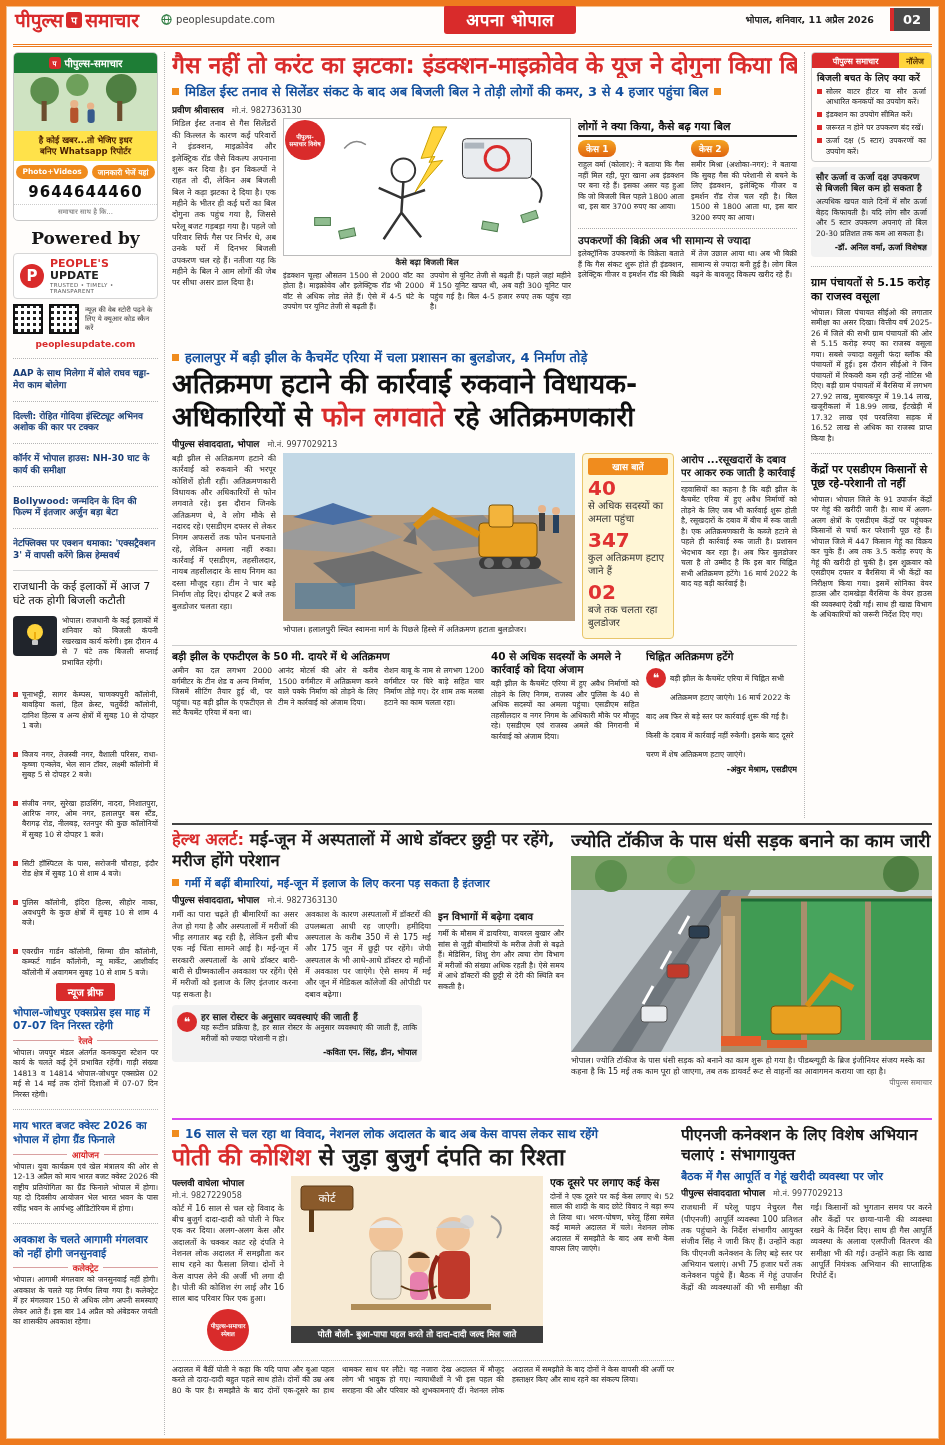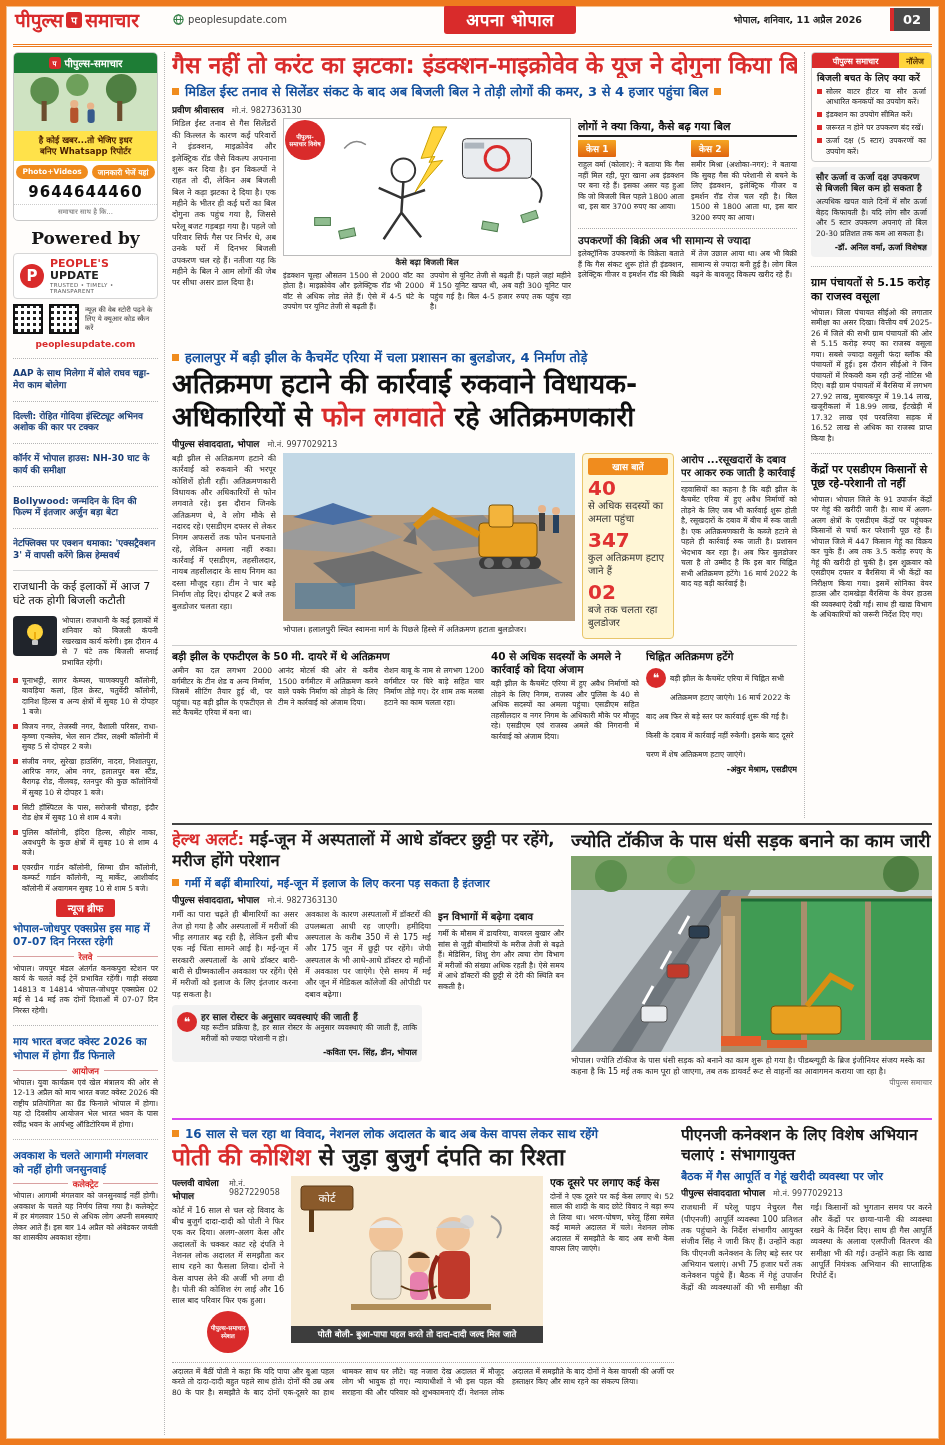--- a/index.html
+++ b/index.html
@@ -1,19 +1,19 @@
 <!DOCTYPE html>
 <html><head>
 <meta charset="utf-8">
 <style>
 *{margin:0;padding:0;box-sizing:border-box}
 body{font-family:"DejaVu Sans","Liberation Sans",sans-serif;background:#e9e9e9;color:#1b1b1b}
 .page{width:945px;height:1445px;margin:0 auto;background:#fffdfb;border:6px solid #ee7a1e;box-shadow:inset 0 0 0 1px #f6bf8a;padding:5px 7px;overflow:hidden;position:relative}
 
-.masthead{display:flex;align-items:center;gap:28px;height:36px;border-bottom:3px double #ee7a1e;padding:0 2px 16px}
+.masthead{display:flex;align-items:center;gap:16px;height:36px;border-bottom:3px double #ee7a1e;padding:0 2px 16px}
 .logo{display:flex;align-items:center;gap:3px;font-weight:bold;font-size:19px;color:#d92b2b;white-space:nowrap}
 .logo-mark{width:16px;height:16px;background:#d92b2b;color:#fff;font-size:10px;display:flex;align-items:center;justify-content:center;border-radius:3px}
 .site{display:flex;align-items:center;gap:4px;font-size:10px;color:#444;margin-left:6px}
 .spacer{flex:1}
 .edition-badge{background:#d92b2b;color:#fff;font-weight:bold;font-size:17px;padding:3px 22px;border-radius:3px;letter-spacing:.5px}
 .dateline{font-size:9.5px;font-weight:bold;color:#222;white-space:nowrap}
 .pageno{background:#4a4a4a;color:#fff;font-weight:bold;font-size:13px;padding:4px 9px;border-left:4px solid #d92b2b}
 
 .layout{display:flex;gap:7px;height:1388px;padding-top:5px}
 .sidebar{flex:0 0 152px;width:152px;border-right:1px dotted #b7b7b7;padding-right:6px;display:flex;flex-direction:column;gap:5px;overflow:hidden}
@@ -45,21 +45,21 @@
 .brand-name small{display:block;font-size:5.5px;color:#555;font-weight:normal;letter-spacing:.4px}
 .qr-row{display:flex;gap:6px;align-items:center}
 .qr{width:30px;height:30px;flex:0 0 30px;background:
  repeating-linear-gradient(0deg,#111 0 3px,#fff 3px 6px),
  repeating-linear-gradient(90deg,#111 0 3px,#fff 3px 6px);background-blend-mode:screen;border:2px solid #111}
 .qr-cap{font-size:7px;color:#333;line-height:1.3}
 .sb-brief{font-size:9px;font-weight:bold;color:#1b3f77;line-height:1.3}
 .pc-head{font-size:11px;font-weight:normal;color:#101010;line-height:1.25}
 .bulb-row{display:flex;gap:5px;margin:3px 0}
 .bulb{width:44px;height:40px;background:#20242b;border-radius:4px;display:flex;align-items:center;justify-content:center;flex:0 0 44px}
-.area-item{display:flex;gap:4px;font-size:7.5px;line-height:1.35;text-align:justify;color:#222;margin-top:0}
+.area-item{display:flex;gap:4px;font-size:7.5px;line-height:1.35;text-align:justify;color:#222;margin-top:14px}
 .rb{width:5px;height:5px;background:#d92b2b;flex:0 0 5px;margin-top:2px}
 .nb-label{display:inline-block;background:#d92b2b;color:#fff;font-weight:bold;font-size:10px;padding:2px 12px;border-radius:2px;align-self:center}
 .sb-story-head{font-size:10.5px;font-weight:bold;color:#14509e;line-height:1.3}
 .sb-tag{color:#d92b2b;font-weight:bold;font-size:8.5px;text-align:center;display:flex;align-items:center;gap:5px;margin:2px 0}
 .sb-tag::before,.sb-tag::after{content:"";flex:1;border-top:1px solid #d9a0a0}
 
 .sec-electric{height:292px;overflow:hidden}
 .e-head{font-size:23px;font-weight:bold;color:#d92b2b;line-height:1.15;white-space:nowrap;overflow:hidden}
 .e-sub{display:flex;align-items:center;gap:6px;margin:4px 0 3px}
 .e-sub .t{color:#14509e;font-weight:bold;font-size:13px}
@@ -68,21 +68,21 @@
 .e-cartoon{flex:0 0 288px;overflow:hidden;position:relative}
 .vishesh{position:absolute;left:2px;top:2px;width:40px;height:40px;border-radius:50%;background:#d92b2b;color:#fff;font-size:6px;font-weight:bold;display:flex;align-items:center;justify-content:center;text-align:center;line-height:1.2;padding:3px;z-index:2}
 .cartoon-frame{border:1px solid #bbb;background:#fff}
 .e-cartoon .cap{text-align:center;margin:2px 0}
 .uc-cols{display:flex;gap:6px;margin-top:2px}
 .uc-cols>div{flex:1}
 .e-zone{flex:1;overflow:hidden}
 .cases-head{font-size:11px;font-weight:bold;color:#101010;border-bottom:2px solid #222;padding-bottom:2px;}
 .case-cols{display:flex;gap:7px}
 .case-cols>div{flex:1}
-.case-pill{display:inline-flex;align-items:center;gap:4px;background:linear-gradient(#f5a623,#e0640f);color:#fff;font-weight:bold;font-size:9px;padding:2px 8px;border-radius:1px;margin-bottom:3px}
+.case-pill{display:inline-flex;align-items:center;gap:4px;background:linear-gradient(#f5a623,#e0640f);color:#fff;font-weight:bold;font-size:9px;padding:2px 8px;border-radius:8px;margin-bottom:3px}
 .sales-head{font-size:10.5px;font-weight:bold;margin:5px 0 2px;border-top:1px dotted #aaa;padding-top:4px}
 .sales-cols{columns:2;column-gap:7px}
 
 .rail{flex:0 0 128px;width:128px;border-left:1px dotted #b7b7b7;padding-left:6px;display:flex;flex-direction:column;gap:5px;overflow:hidden}
 .kn-box{border:1px solid #c9c9c9;border-radius:4px;overflow:hidden}
 .kn-tags{display:flex}
 .kn-tag1{background:#d92b2b;color:#fff;font-size:8px;font-weight:bold;padding:2px 5px;flex:1;text-align:center}
 .kn-tag2{background:#ffd43b;color:#5a3400;font-size:8px;font-weight:bold;padding:2px 7px;text-align:center}
 .kn-body{padding:4px 5px}
 .kn-head{font-size:9.5px;font-weight:bold;line-height:1.25;margin-bottom:3px}
@@ -533,21 +533,21 @@
         <section class="couple">
           <div class="kicker" style="font-size:12px">
             <span class="sq"></span>
             <span>16 साल से चल रहा था विवाद, नेशनल लोक अदालत के बाद अब केस वापस लेकर साथ रहेंगे</span>
           </div>
           <div class="c-head">
             <span class="d-red">पोती की कोशिश</span><span> से जुड़ा बुजुर्ग दंपति का रिश्ता</span>
           </div>
           <div class="c-row">
             <div class="c-col1">
-              <div class="byline" style="flex-direction:row;gap:0">
+              <div class="byline" style="flex-direction:column;gap:0">
                 <span>पल्लवी वाघेला भोपाल</span>
                 <span class="ph">मो.नं. 9827229058</span>
               </div>
               <div class="txt" style="margin-top:3px">कोर्ट में 16 साल से चल रहे विवाद के बीच बुजुर्ग दादा-दादी को पोती ने फिर एक कर दिया। अलग-अलग केस और अदालतों के चक्कर काट रहे दंपति ने नेशनल लोक अदालत में समझौता कर साथ रहने का फैसला लिया। दोनों ने केस वापस लेने की अर्जी भी लगा दी है। पोती की कोशिश रंग लाई और 16 साल बाद परिवार फिर एक हुआ।</div>
               <div class="badge-sp">पीपुल्स-समाचार स्पेशल</div>
             </div>
             <div class="c-cartoon">
               <svg width="252" height="150" viewBox="0 0 252 150">
                 <rect width="252" height="150" fill="#f7ead3"></rect>
                 <rect x="10" y="10" width="52" height="24" rx="3" fill="#8a5a2b" stroke="#5d3a17"></rect>

